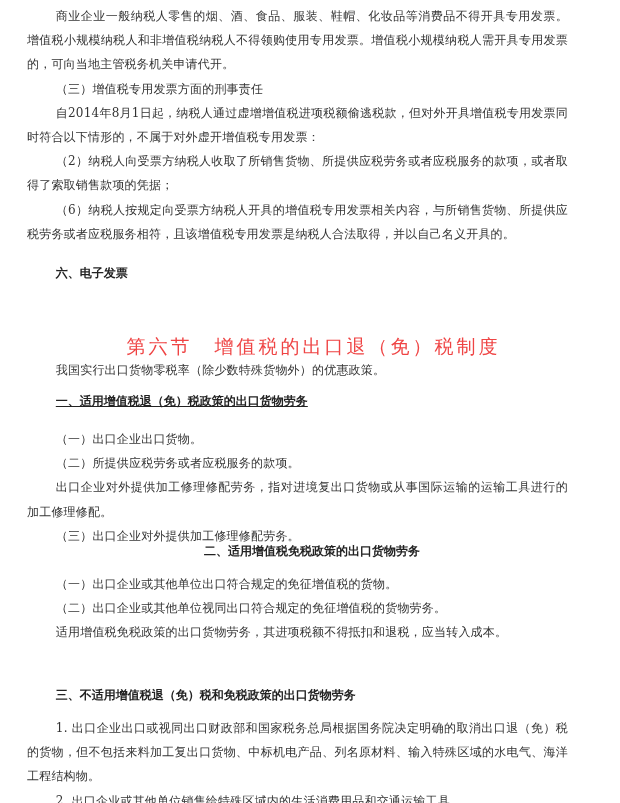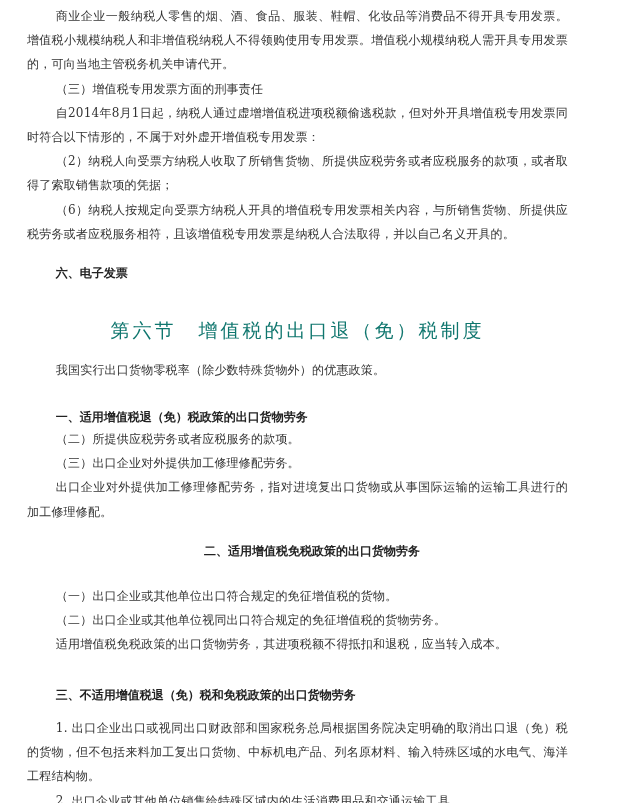--- a/index.html
+++ b/index.html
@@ -1,50 +1,51 @@
 <!DOCTYPE html>
 <html><head>
 <meta charset="utf-8">
 <style>
   html, body { margin:0; padding:0; background:#fff; }
   body { width:620px; height:803px; overflow:hidden; position:relative;
          font-family:"DejaVu Serif","Liberation Serif",serif; color:#333; }
   .page { position:absolute; left:27px; top:0; width:541px; }
   .p { font-size:12px; line-height:24.2px; text-indent:28.8px; margin:0; text-align:justify; letter-spacing:0.2px; }
   .h { font-family:"DejaVu Sans","Liberation Sans",sans-serif; font-weight:bold; font-size:12px; line-height:22px; margin:0; text-indent:28.8px; color:#222; }
-  .title { font-size:19px; letter-spacing:3px; text-align:center; margin:0; color:#0f766e; word-spacing:4px; }
+  .title { font-size:19px; letter-spacing:3px; text-align:center; margin:16px; color:#ef4444; word-spacing:4px; }
   .abs { position:absolute; left:0; width:541px; }
 </style>
 </head>
 <body>
 
 <div class="page">
   <div class="abs" style="top:4px;">
     <p class="p">商业企业一般纳税人零售的烟、酒、食品、服装、鞋帽、化妆品等消费品不得开具专用发票。增值税小规模纳税人和非增值税纳税人不得领购使用专用发票。增值税小规模纳税人需开具专用发票的，可向当地主管税务机关申请代开。</p>
     <p class="p">（三）增值税专用发票方面的刑事责任</p>
     <p class="p">自2014年8月1日起，纳税人通过虚增增值税进项税额偷逃税款，但对外开具增值税专用发票同时符合以下情形的，不属于对外虚开增值税专用发票：</p>
     <p class="p">（2）纳税人向受票方纳税人收取了所销售货物、所提供应税劳务或者应税服务的款项，或者取得了索取销售款项的凭据；</p>
     <p class="p">（6）纳税人按规定向受票方纳税人开具的增值税专用发票相关内容，与所销售货物、所提供应税劳务或者应税服务相符，且该增值税专用发票是纳税人合法取得，并以自己名义开具的。</p>
   </div>
 
   <p class="h abs" style="top:262px;">六、电子发票</p>
 
   <p class="title abs" style="top:318px;">第六节　增值税的出口退（免）税制度</p>
 
   <p class="p abs" style="top:358px;">我国实行出口货物零税率（除少数特殊货物外）的优惠政策。</p>
 
-  <p class="h abs" style="top:406px;">一、适用增值税退（免）税政策的出口货物劳务</p>
+  <p class="h abs" style="top:390px;text-decoration:underline;">一、适用增值税退（免）税政策的出口货物劳务</p>
   <div class="abs" style="top:427px;">
+    <p class="p">（一）出口企业出口货物。</p>
     <p class="p">（二）所提供应税劳务或者应税服务的款项。</p>
+    <p class="p">出口企业对外提供加工修理修配劳务，指对进境复出口货物或从事国际运输的运输工具进行的加工修理修配。</p>
     <p class="p">（三）出口企业对外提供加工修理修配劳务。</p>
-    <p class="p">出口企业对外提供加工修理修配劳务，指对进境复出口货物或从事国际运输的运输工具进行的加工修理修配。</p>
   </div>
 
   <p class="h abs" style="top:540px;text-align:center;">二、适用增值税免税政策的出口货物劳务</p>
-  <div class="abs" style="top:584px;">
+  <div class="abs" style="top:572px;">
     <p class="p">（一）出口企业或其他单位出口符合规定的免征增值税的货物。</p>
     <p class="p">（二）出口企业或其他单位视同出口符合规定的免征增值税的货物劳务。</p>
     <p class="p">适用增值税免税政策的出口货物劳务，其进项税额不得抵扣和退税，应当转入成本。</p>
   </div>
 
   <p class="h abs" style="top:684px;">三、不适用增值税退（免）税和免税政策的出口货物劳务</p>
   <div class="abs" style="top:716px;">
     <p class="p">1. 出口企业出口或视同出口财政部和国家税务总局根据国务院决定明确的取消出口退（免）税的货物，但不包括来料加工复出口货物、中标机电产品、列名原材料、输入特殊区域的水电气、海洋工程结构物。</p>
     <p class="p">2. 出口企业或其他单位销售给特殊区域内的生活消费用品和交通运输工具。</p>
   </div>

